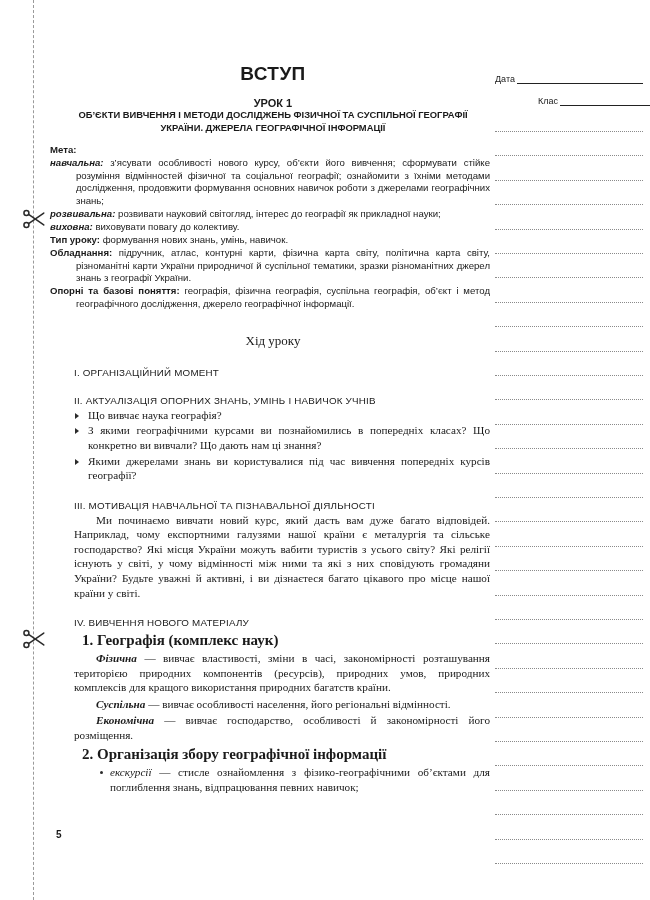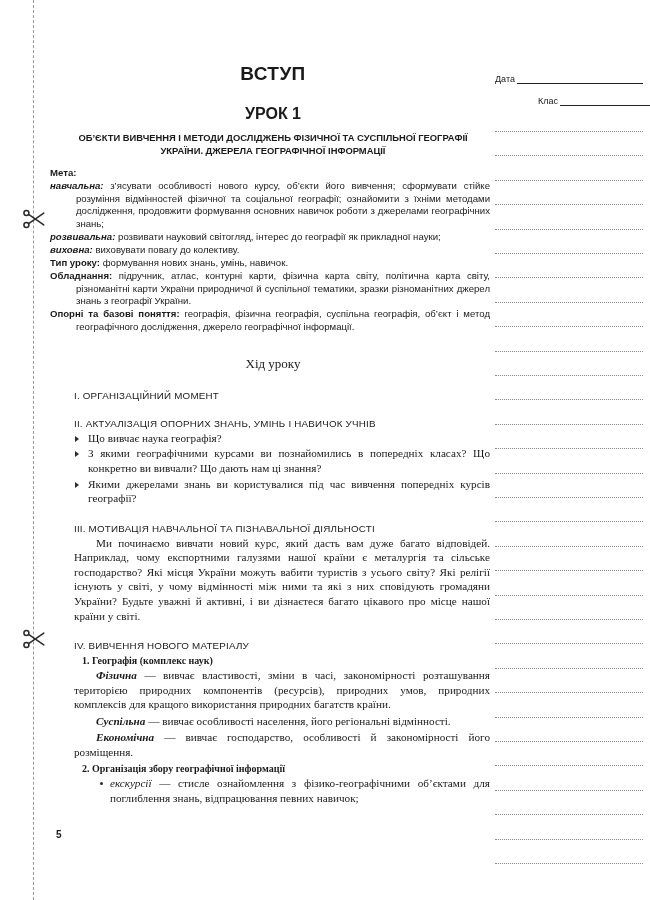--- a/index.html
+++ b/index.html
@@ -49,31 +49,30 @@
     font-family: "Liberation Sans", "DejaVu Sans", sans-serif;
     font-weight: bold;
     font-size: 19px;
     letter-spacing: .4px;
     text-align: center;
     margin-top: 63px;
   }
   .lesson-no {
     font-family: "Liberation Sans", "DejaVu Sans", sans-serif;
     font-weight: bold;
-    font-size: 16px;
+    font-size: 11px;
     text-align: center;
-    margin-top: 20px;
+    margin-top: 12px;
   }
   .lesson-title {
     font-family: "Liberation Sans", "DejaVu Sans", sans-serif;
     font-weight: bold;
     font-size: 9.4px;
     line-height: 1.38;
     text-align: center;
-    margin-top: 9px;
     padding: 0 6px;
   }
 
   
   .aims {
     font-family: "Liberation Sans", "DejaVu Sans", sans-serif;
     font-size: 9.6px;
     line-height: 1.34;
     margin-top: 9px;
     text-align: justify;
@@ -135,21 +134,21 @@
     content: "";
     left: 4px; top: 6px;
     width: 3px; height: 3px;
     border: 0;
     border-radius: 50%;
     background: #2b2b2b;
   }
   ul.bul.dot { padding-left: 40px; }
 
   .numhead {
-    font-size: 10px;
+    font-size: 15px;
     font-weight: bold;
     padding-left: 26px;
     margin-top: 4px;
   }
   .term { font-style: italic; font-weight: bold; }
   .term-i { font-style: italic; }
 
   .pageno {
     position: absolute;
     left: 56px;

